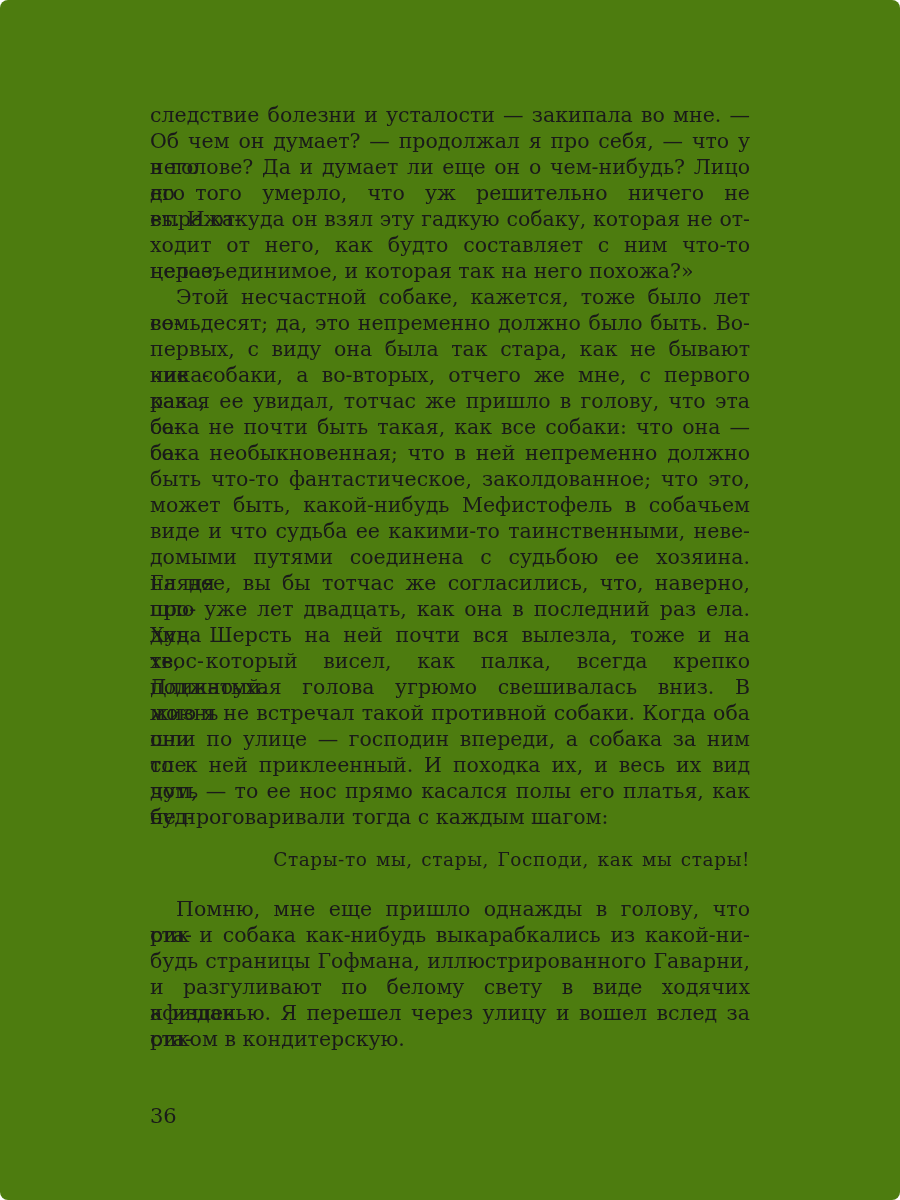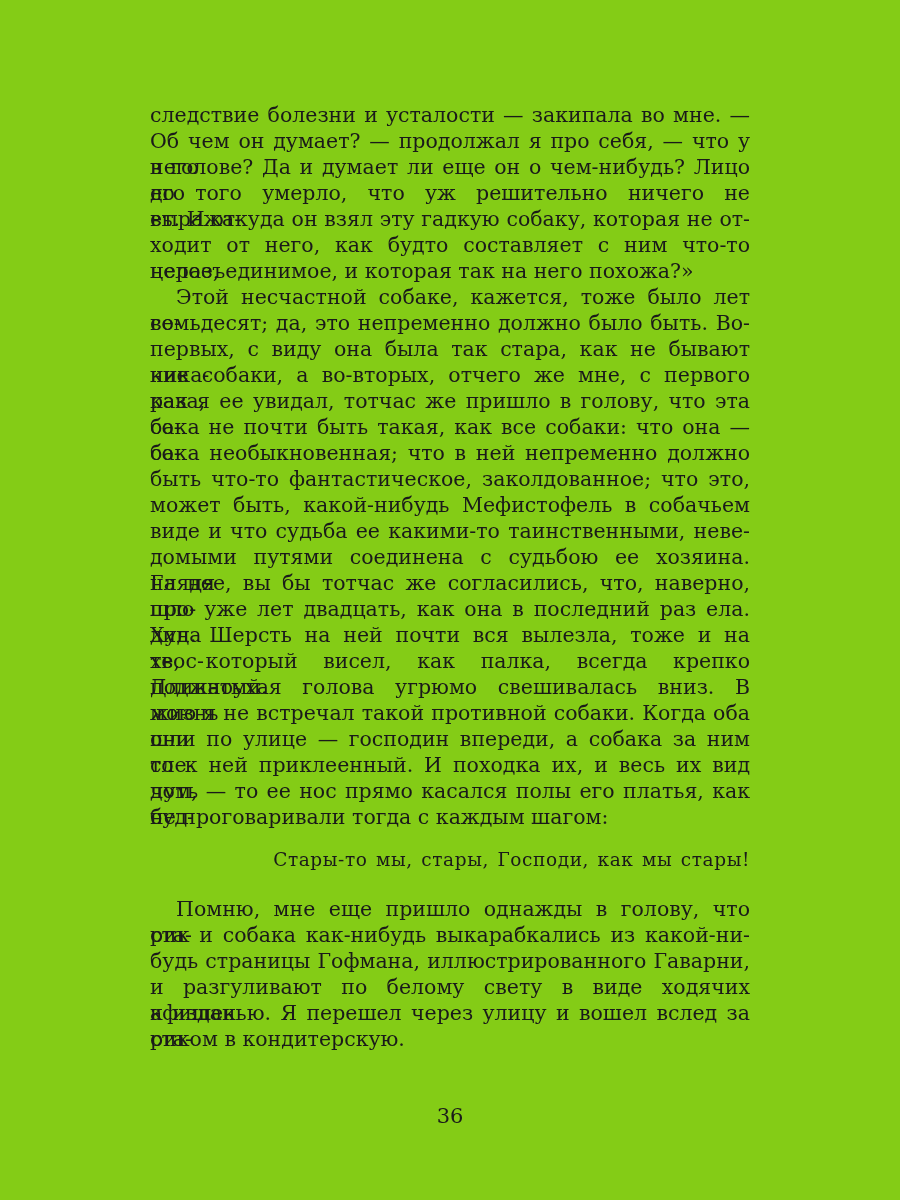--- a/index.html
+++ b/index.html
@@ -51,27 +51,27 @@
     text-align: right;
   }
   .page-number {
     position: absolute;
     left: 150px;
     top: 1103px;
     width: 600px;
     height: 26px;
     line-height: 26px;
     font-size: 21px;
-    text-align: center;
+    text-align: left;
   }
 </style>
 </head>
 <body>
 
-<div class="page" style="background: #84cc16; color: rgb(26, 26, 26);">
+<div class="page" style="background: #4d7c0f; color: rgb(26, 26, 26); border-radius: 8px;">
   <div class="text-block" id="text-block">
       <div class="para">
         <div class="line">следствие болезни и усталости — закипала во мне. —</div>
         <div class="line">Об чем он думает? — продолжал я про себя, — что у него</div>
         <div class="line">в голове? Да и думает ли еще он о чем-нибудь? Лицо его</div>
         <div class="line">до того умерло, что уж решительно ничего не выража-</div>
         <div class="line">ет. И откуда он взял эту гадкую собаку, которая не от-</div>
         <div class="line">ходит от него, как будто составляет с ним что-то целое,</div>
         <div class="line last">неразъединимое, и которая так на него похожа?»</div>
       </div>

